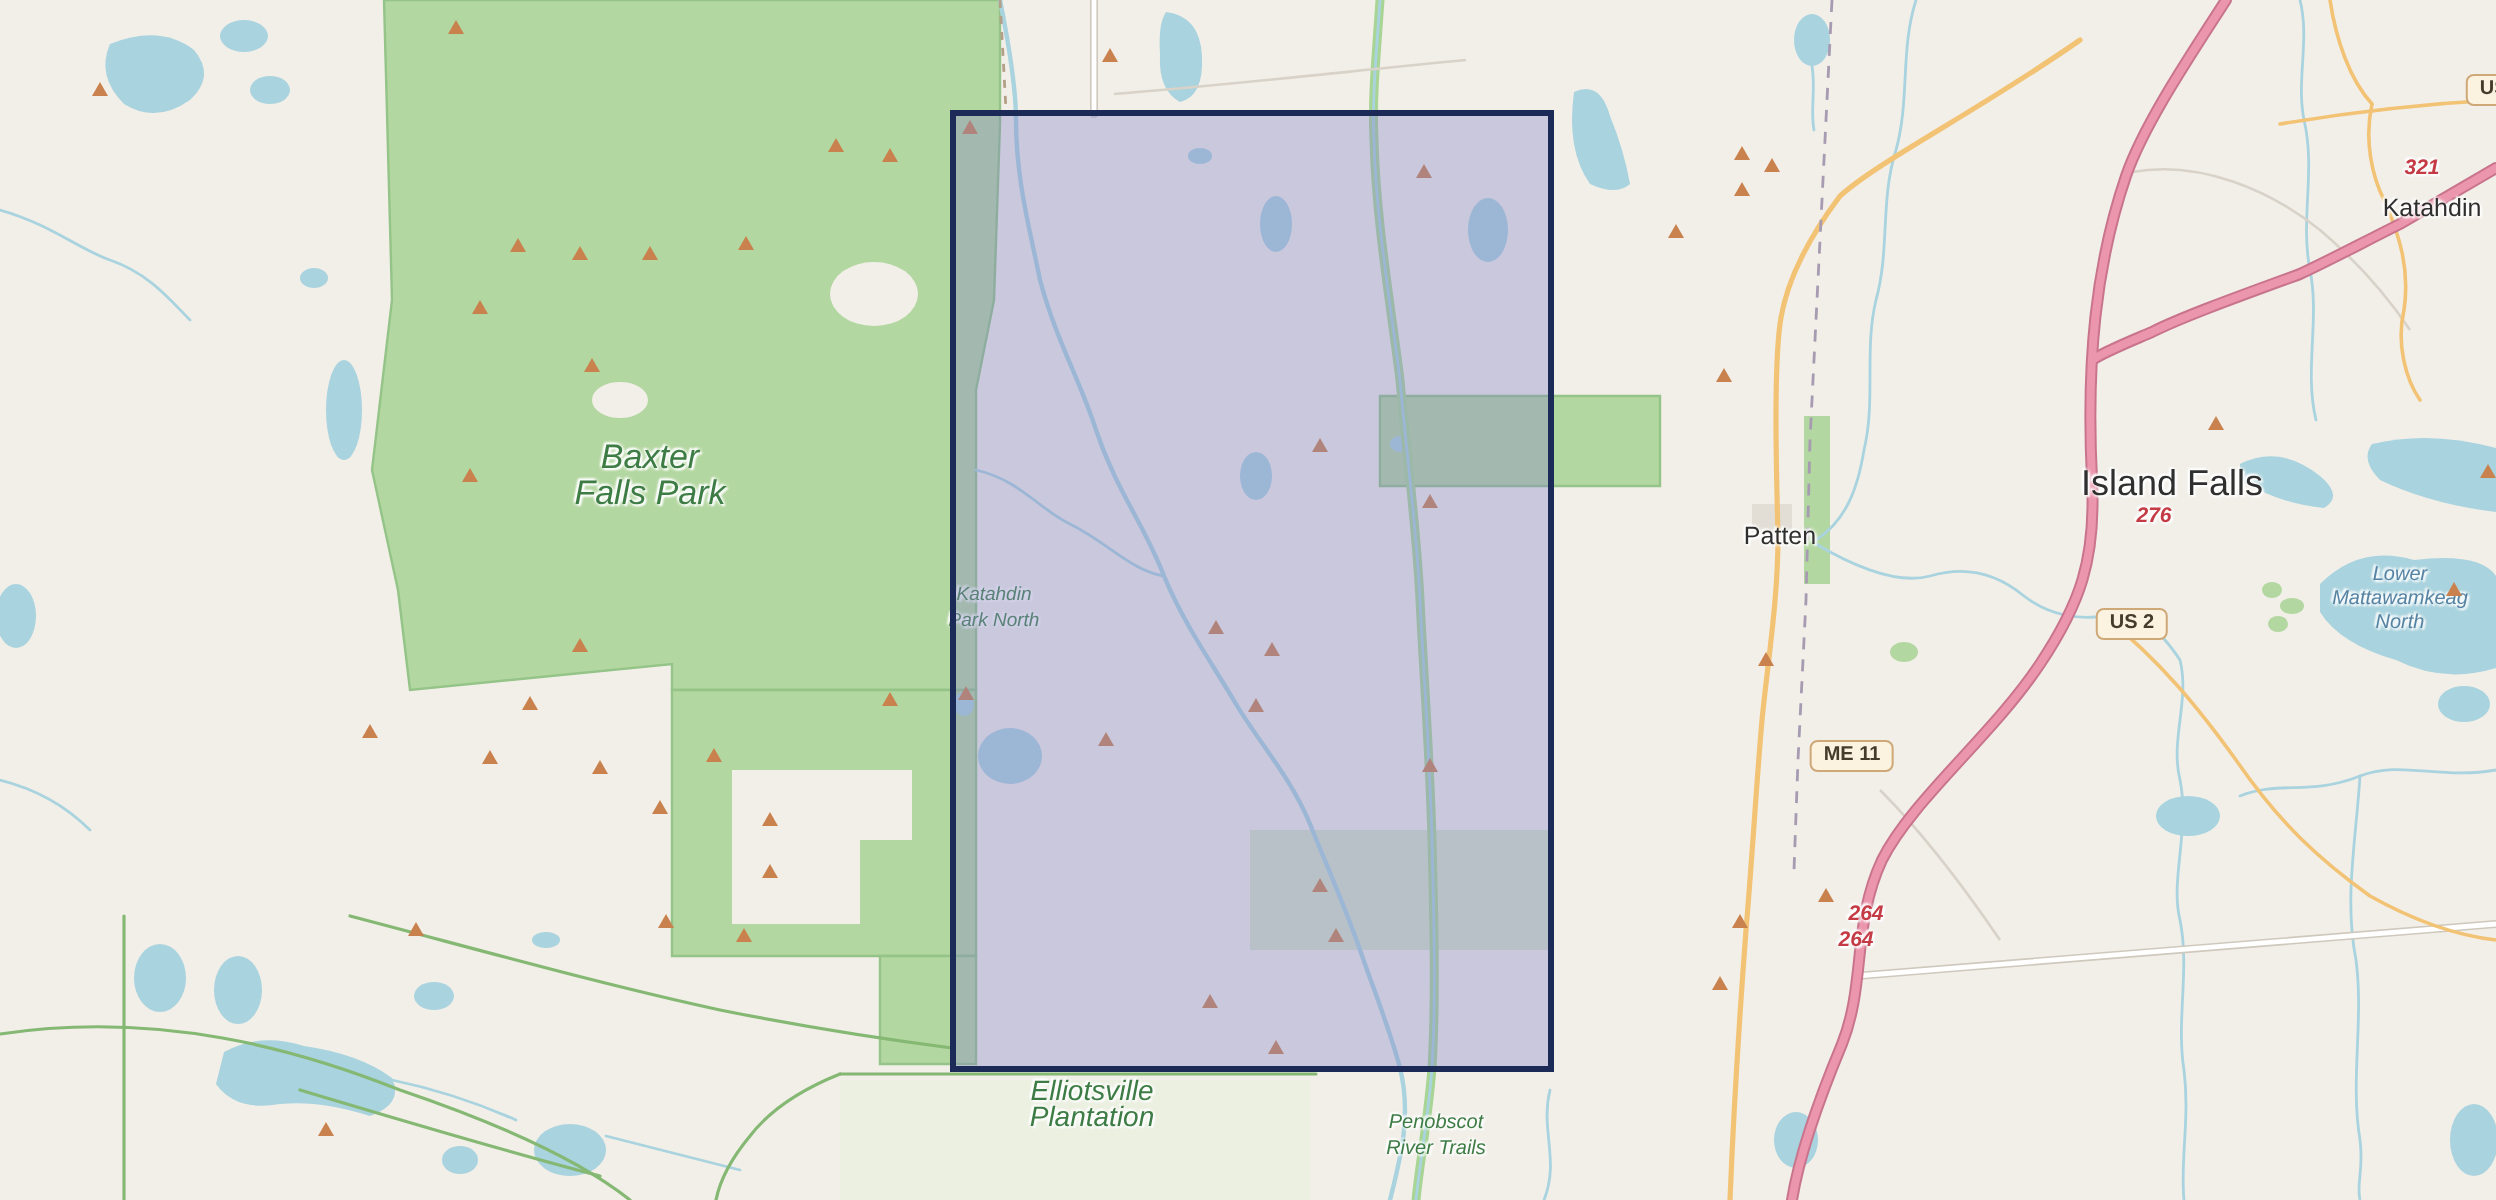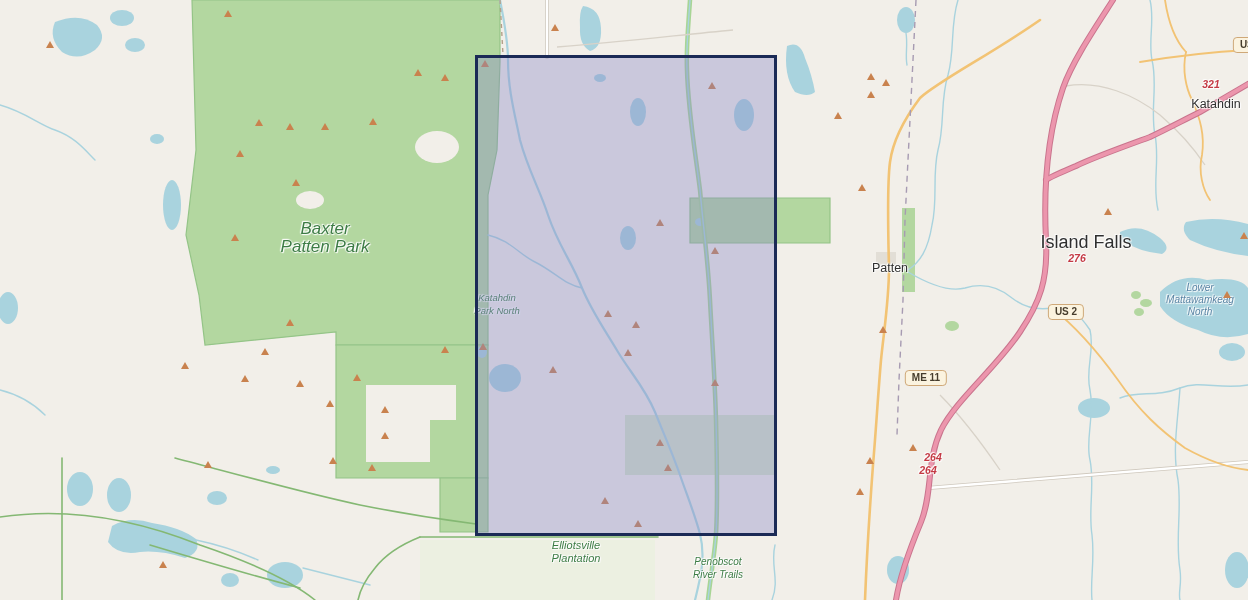--- a/index.html
+++ b/index.html
@@ -157,27 +157,27 @@
       <path class="mw-casing" d="M1113,0 C1095,28 1072,62 1063,88 C1048,132 1043,180 1046,240 C1048,280 1040,302 1020,332 C996,368 956,400 941,430 C926,462 933,492 921,522 C911,546 900,575 896,600"></path>
       <path class="mw-casing" d="M1248,84 L1200,112 C1180,122 1165,130 1150,137 C1120,148 1092,158 1076,166 C1062,172 1052,176 1046,180"></path>
       <path class="mw-fill" d="M1113,0 C1095,28 1072,62 1063,88 C1048,132 1043,180 1046,240 C1048,280 1040,302 1020,332 C996,368 956,400 941,430 C926,462 933,492 921,522 C911,546 900,575 896,600"></path>
       <path class="mw-fill" d="M1248,84 L1200,112 C1180,122 1165,130 1150,137 C1120,148 1092,158 1076,166 C1062,172 1052,176 1046,180"></path>
     </g>
   </svg>
 
   <div id="labels">
     <div class="lbl lbl-park" style="left:325px;top:238px;font-size:17px;line-height:18px;">
       <span>Baxter</span><br>
-      <span>Patten Park</span>
+      <span>Falls Park</span>
     </div>
     <div class="lbl lbl-park" style="left:497px;top:304px;font-size:9.5px;line-height:13px;text-align:center;">
       <span>Katahdin</span><br>
       <span>Park North</span>
     </div>
-    <div class="lbl lbl-park" style="left:576px;top:552px;font-size:11px;line-height:13px;">
+    <div class="lbl lbl-park" style="left:546px;top:552px;font-size:14px;line-height:13px;">
       <span>Elliotsville</span><br>
       <span>Plantation</span>
     </div>
     <div class="lbl lbl-park" style="left:718px;top:568px;font-size:10px;line-height:13px;">
       <span>Penobscot</span><br>
       <span>River Trails</span>
     </div>
     <div class="lbl lbl-water" style="left:1200px;top:300px;font-size:10px;line-height:12px;">
       <span>Lower</span><br>
       <span>Mattawamkeag</span><br>

